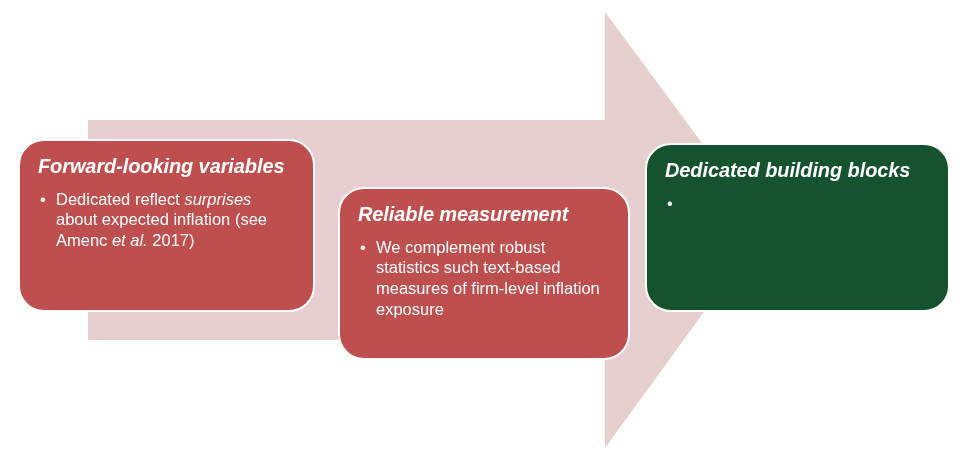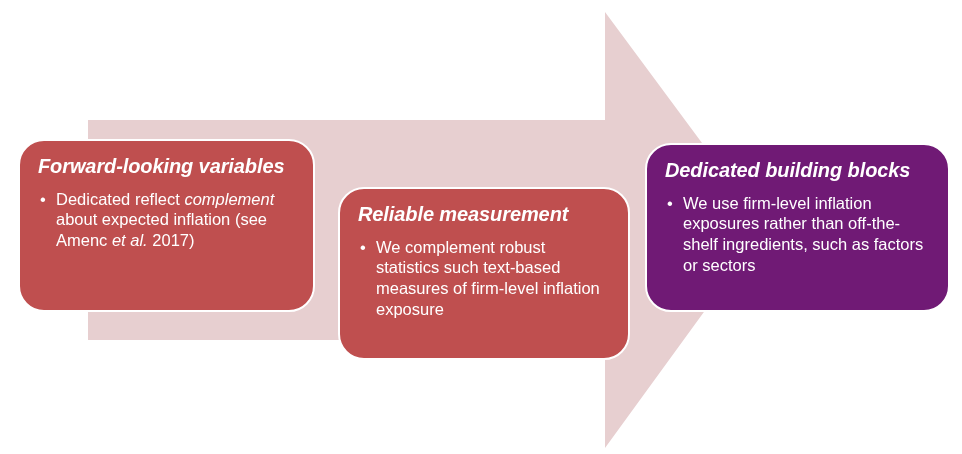--- a/index.html
+++ b/index.html
@@ -79,38 +79,37 @@
 
   <svg id="arrow-layer" viewBox="0 0 962 454" width="962" height="454" aria-hidden="true">
     <polygon points="88,120 605,120 605,12 765,228 605,448 605,340 88,340" fill="#e7cfd0"></polygon>
   </svg>
 
   <div class="card" id="card-0" style="background: rgb(191, 79, 79); border-color: rgb(255, 255, 255); color: rgb(255, 255, 255);">
     <div class="card-title">Forward-looking variables</div>
     <ul class="bullet-list">
       <li class="bullet-item">
         <span class="dot">•</span>
-        <span class="bullet-text"><span>Dedicated reflect </span><em>complement</em><span> about expected inflation (see Amenc </span><em>et al.</em><span> 2017)</span></span>
+        <span class="bullet-text"><span>Dedicated reflect </span><em>surprises</em><span> about expected inflation (see Amenc </span><em>et al.</em><span> 2017)</span></span>
       </li>
     </ul>
   </div>
 
   <div class="card" id="card-1" style="background: rgb(191, 79, 79); border-color: rgb(255, 255, 255); color: rgb(255, 255, 255);">
     <div class="card-title">Reliable measurement</div>
     <ul class="bullet-list">
       <li class="bullet-item">
         <span class="dot">•</span>
         <span class="bullet-text"><span>We complement robust statistics such text-based measures of firm-level inflation exposure</span></span>
       </li>
     </ul>
   </div>
 
-  <div class="card" id="card-2" style="background: #701a75; border-color: rgb(255, 255, 255); color: rgb(255, 255, 255);">
+  <div class="card" id="card-2" style="background: #14532d; border-color: rgb(255, 255, 255); color: rgb(255, 255, 255);">
     <div class="card-title">Dedicated building blocks</div>
     <ul class="bullet-list">
       <li class="bullet-item">
         <span class="dot">•</span>
-        <span class="bullet-text"><span>We use firm-level inflation exposures rather than off-the-shelf ingredients, such as factors or sectors</span></span>
       </li>
     </ul>
   </div>
 
 </div>
 
 </body></html>

